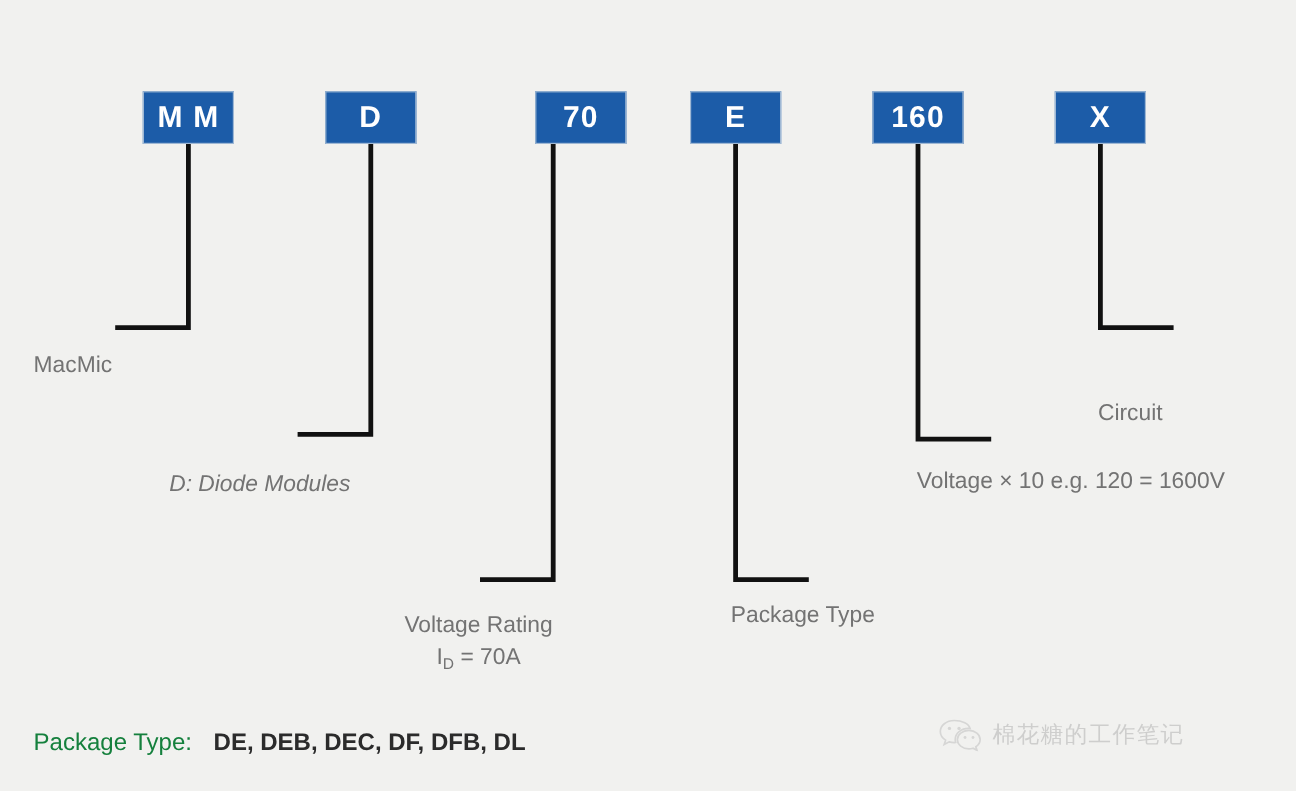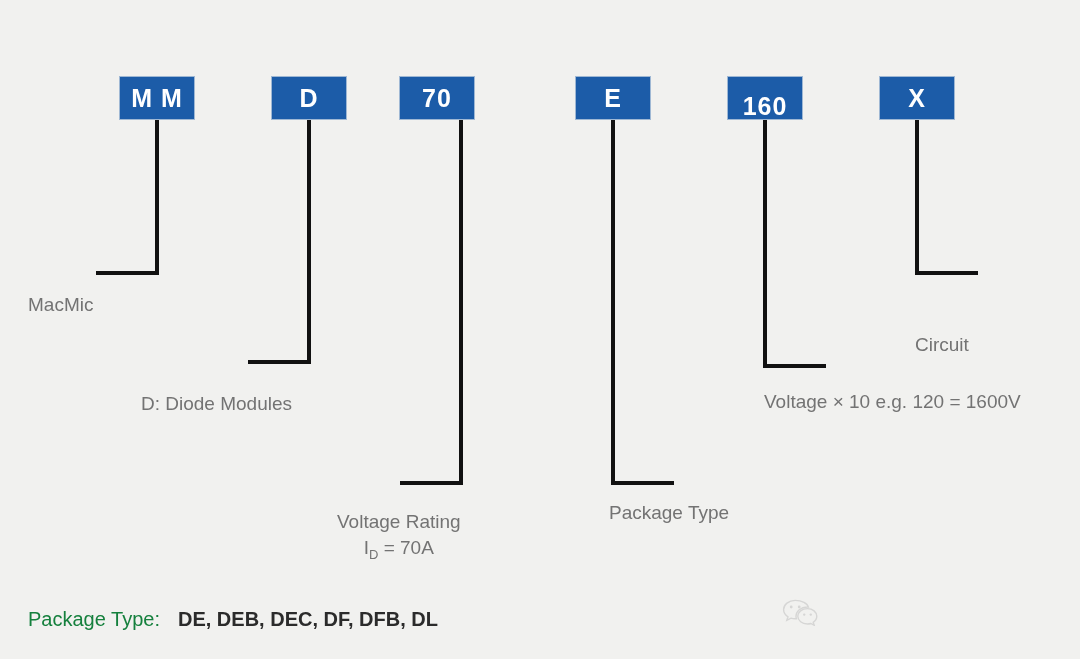--- a/index.html
+++ b/index.html
@@ -95,27 +95,27 @@
 <body>
 
 <div id="diagram-root">
 
   <div class="code-box" style="left:119px; top:76px; width:76px;">
     <span>M M</span>
   </div>
   <div class="code-box" style="left:271px; top:76px; width:76px;">
     <span>D</span>
   </div>
-  <div class="code-box" style="left:399px; top:76px; width:76px;">
+  <div class="code-box" style="left:446px; top:76px; width:76px;">
     <span>70</span>
   </div>
   <div class="code-box" style="left:575px; top:76px; width:76px;">
     <span>E</span>
   </div>
-  <div class="code-box" style="left:727px; top:76px; width:76px;align-items:flex-end;">
+  <div class="code-box" style="left:727px; top:76px; width:76px;">
     <span>160</span>
   </div>
   <div class="code-box" style="left:879px; top:76px; width:76px;">
     <span>X</span>
   </div>
 
   <div class="leader" style="left:0; top:0;">
     <svg width="1080" height="659" viewBox="0 0 1080 659">
       <path d="M157,120 L157,273 L96,273" fill="none" stroke="#111111" stroke-width="4"></path>
     </svg>
@@ -143,21 +143,21 @@
   <div class="leader" style="left:0; top:0;">
     <svg width="1080" height="659" viewBox="0 0 1080 659">
       <path d="M917,120 L917,273 L978,273" fill="none" stroke="#111111" stroke-width="4"></path>
     </svg>
   </div>
 
   <div class="callout" style="left:28px; top:292px;">
     <span>MacMic</span>
   </div>
 
-  <div class="callout" style="left:141px; top:391px;">
+  <div class="callout" style="left:141px; top:391px;font-style:italic;">
     <span>D: Diode Modules</span>
   </div>
 
   <div class="callout" style="left:337px; top:509px; text-align:center;">
     <span>Voltage Rating</span>
     <span class="callout-line2">
       <span>I</span><span class="sub">D</span><span> = 70A</span>
     </span>
   </div>
 
@@ -182,15 +182,16 @@
     <span id="wechat-icon">
       <svg width="36" height="28" viewBox="0 0 36 28">
         <path d="M13.2,2.4 C6.6,2.4 1.6,6.6 1.6,11.6 C1.6,14.5 3.3,17.1 6.0,18.8 L4.8,22.4 L9.0,20.2 C10.3,20.6 11.7,20.8 13.2,20.8 C13.6,20.8 14.0,20.8 14.4,20.7 C14.1,19.9 14.0,19.0 14.0,18.2 C14.0,13.1 19.0,9.0 25.2,9.0 C25.6,9.0 26.0,9.0 26.4,9.1 C25.4,5.2 19.9,2.4 13.2,2.4 Z" fill="none" stroke="#b9b9b9" stroke-width="1.4"></path>
         <circle cx="9.2" cy="9.0" r="1.4" fill="#b9b9b9"></circle>
         <circle cx="17.2" cy="9.0" r="1.4" fill="#b9b9b9"></circle>
         <path d="M25.4,10.6 C20.0,10.6 15.8,14.1 15.8,18.3 C15.8,22.5 20.0,26.0 25.4,26.0 C26.6,26.0 27.7,25.8 28.8,25.5 L32.2,27.3 L31.2,24.3 C33.4,22.9 34.8,20.8 34.8,18.3 C34.8,14.1 30.7,10.6 25.4,10.6 Z" fill="none" stroke="#b9b9b9" stroke-width="1.4"></path>
         <circle cx="22.2" cy="16.6" r="1.2" fill="#b9b9b9"></circle>
         <circle cx="28.8" cy="16.6" r="1.2" fill="#b9b9b9"></circle>
       </svg>
     </span>
+    <span id="watermark-text">棉花糖的工作笔记</span>
   </div>
 
 </div>
 
 </body></html>

